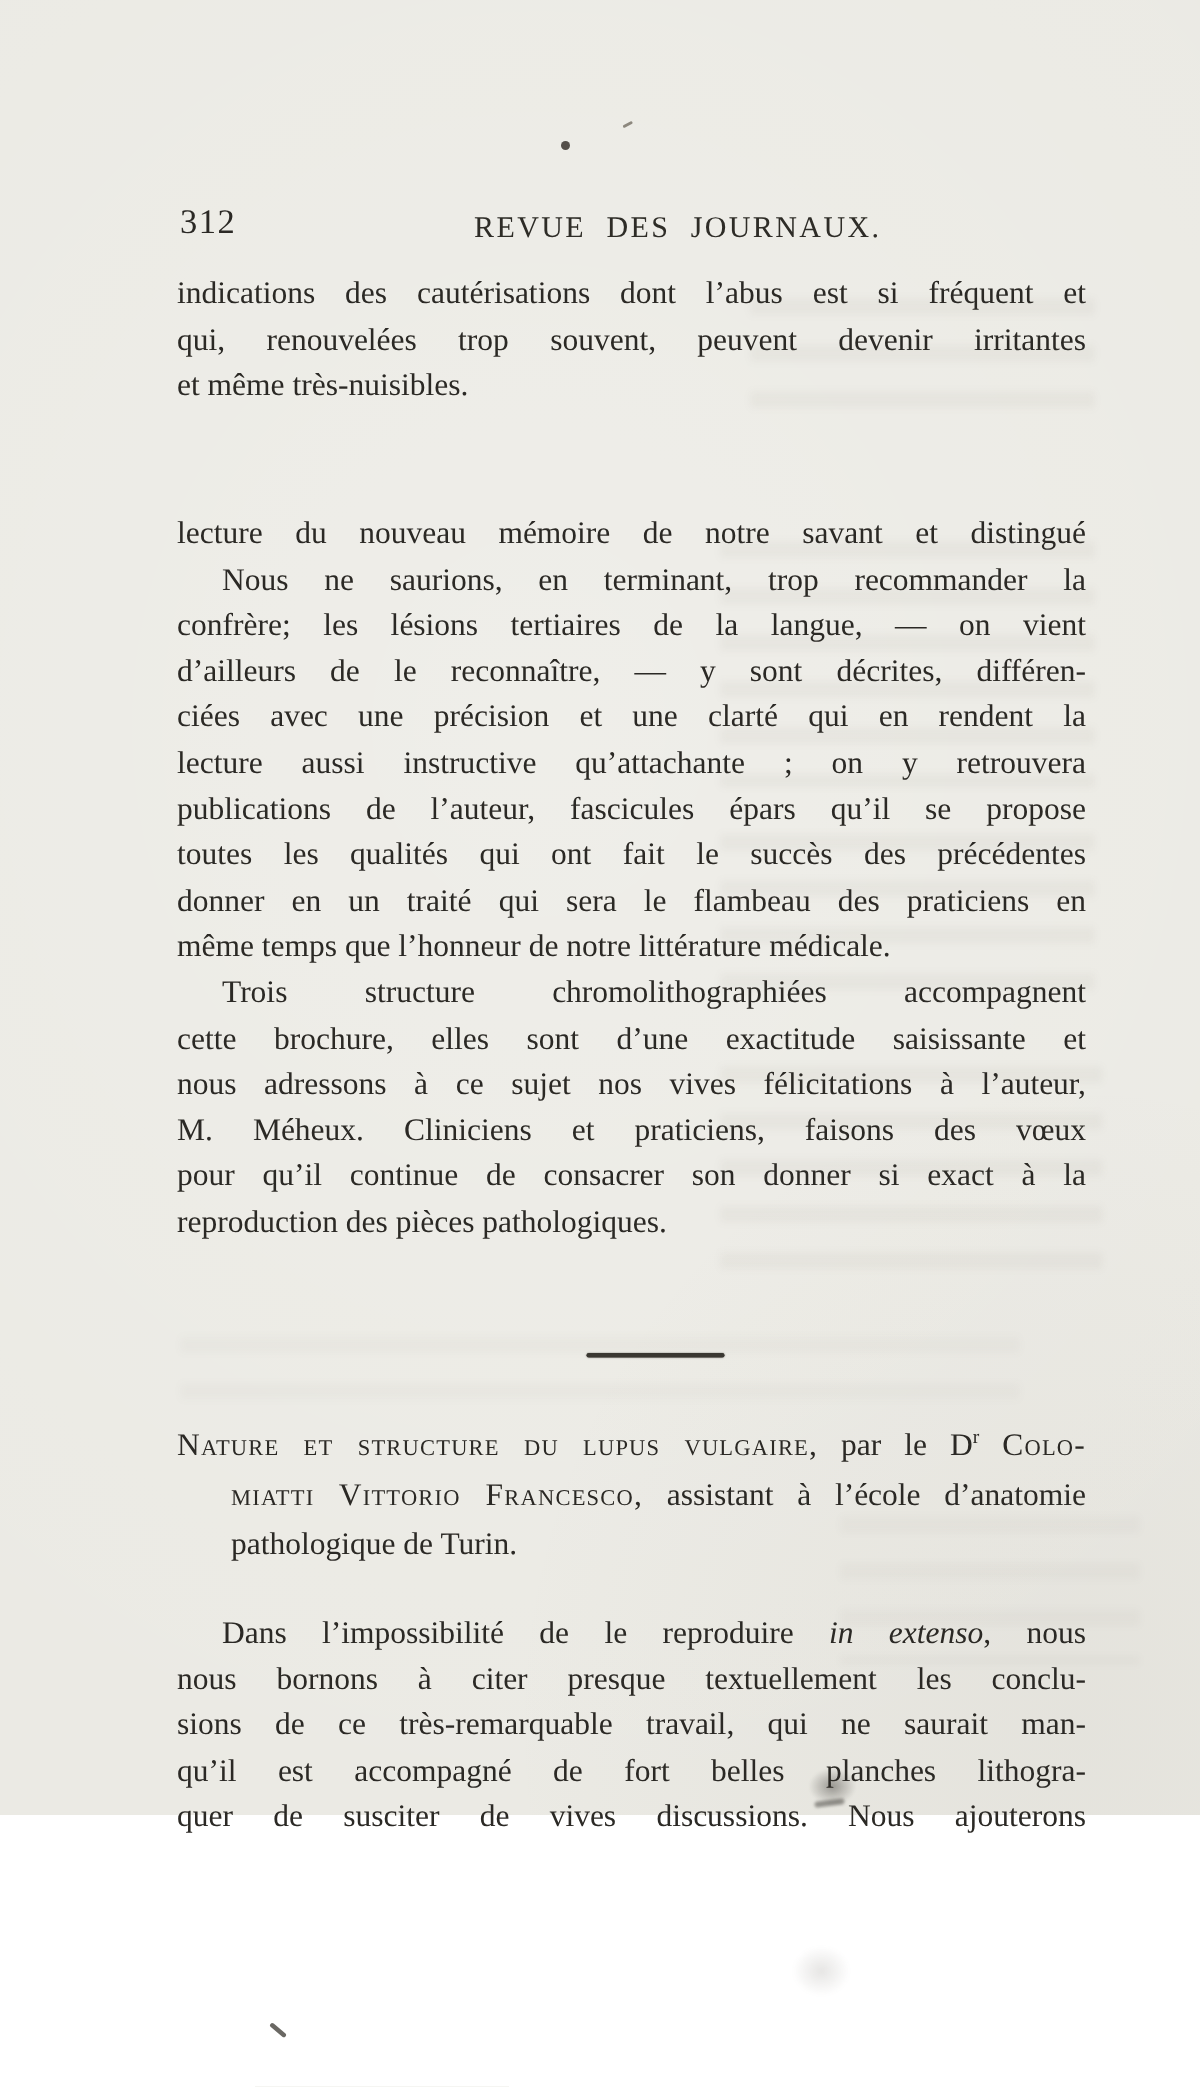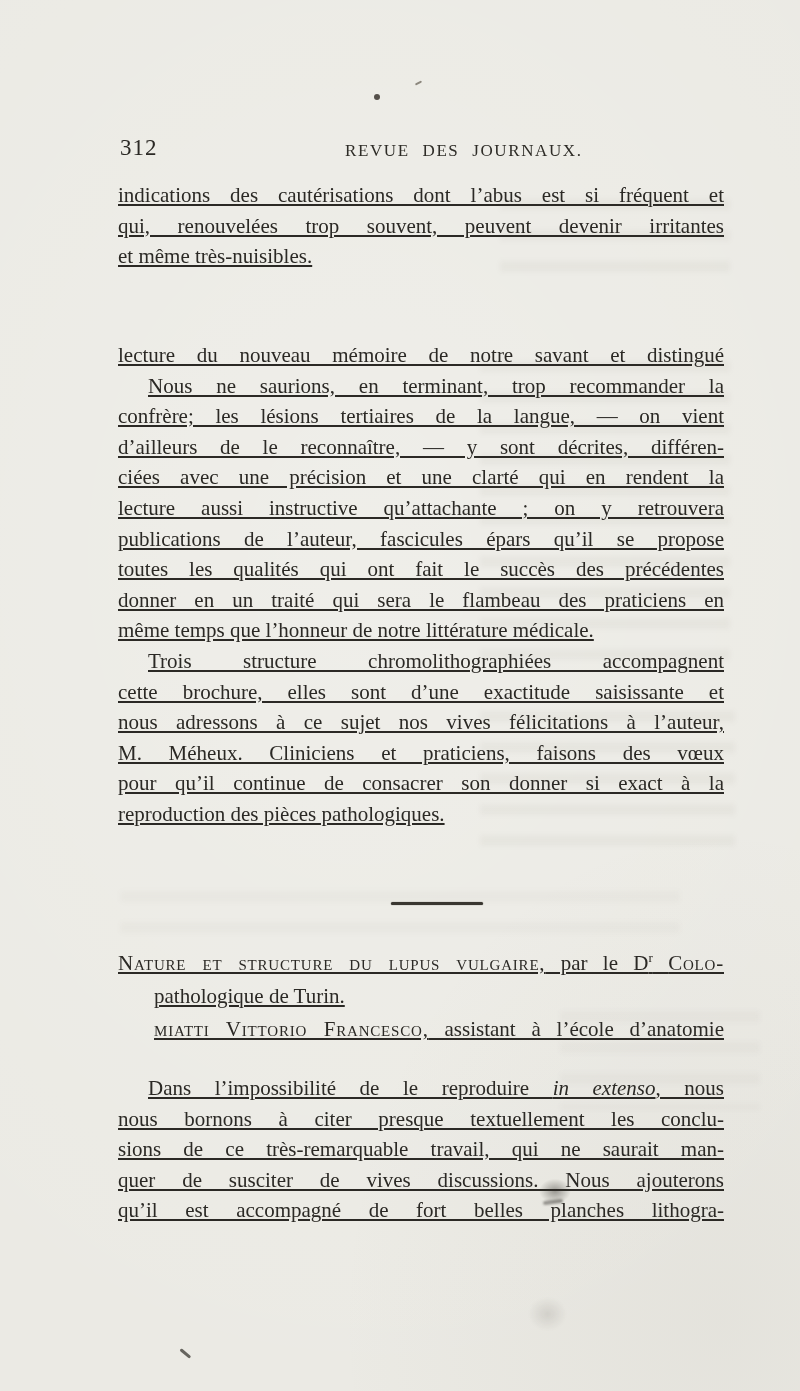--- a/index.html
+++ b/index.html
@@ -3,42 +3,41 @@
 <meta charset="utf-8">
 <style>
   html, body { margin: 0; padding: 0; }
   body {
     width: 800px; height: 1391px;
     font-family: "Liberation Serif", "DejaVu Serif", serif;
     overflow: hidden;
   }
   .page {
     position: absolute; left: 0; top: 0;
-    width: 800px; height: 1391px;
+    width: 800px; height: 1210px;
     background:
       radial-gradient(120% 90% at 45% 40%, rgba(255,255,255,0.20), rgba(255,255,255,0) 70%),
       radial-gradient(80% 60% at 90% 95%, rgba(120,112,98,0.06), rgba(120,112,98,0) 60%),
       #ebeae4;
     color: #2b2925;
   }
   
   .pagenum {
     position: absolute; left: 120px; top: 135px;
     font-size: 23px; letter-spacing: 1px;
   }
   .runtitle {
     position: absolute; left: 316px; top: 141px;
-    font-size: 17px; letter-spacing: 1.6px; word-spacing: 7px;
+    font-size: 20px; letter-spacing: 1.6px; word-spacing: 7px;
     color: #2e2c27;
-    margin-left: 29px;
   }
   
   .block {
     position: absolute; left: 118px; width: 606px;
-    font-size: 21px; line-height: 30.6px; text-decoration: underline;
+    font-size: 21px; line-height: 30.6px;
   }
   .tline {
     text-align: justify; text-align-last: justify; text-justify: inter-word;
     white-space: normal;
   }
   .tline.lastline { text-align-last: left; }
   .tline.indent { text-indent: 30px; }
   .tline.hang { padding-left: 36px; }
   .block.heading { line-height: 33px; }
   .sc { font-variant: small-caps; letter-spacing: 0.8px; }
@@ -128,30 +127,30 @@
         <div class="tline"><span>M. Méheux. Cliniciens et praticiens, faisons des vœux</span></div>
         <div class="tline"><span>pour qu’il continue de consacrer son donner si exact à la</span></div>
         <div class="tline lastline"><span>reproduction des pièces pathologiques.</span></div>
       </div>
   </div>
 
   <div class="rule"></div>
 
   <div class="block heading" style="top:947px;">
       <div class="tline"><span class="sc">Nature et structure du lupus vulgaire,</span><span> par le D</span><span class="sup">r</span><span> </span><span class="sc">Colo-</span></div>
+      <div class="tline hang"><span class="sc">miatti Vittorio Francesco,</span><span> assistant à l’école d’anatomie</span></div>
       <div class="tline hang lastline"><span>pathologique de Turin.</span></div>
-      <div class="tline hang"><span class="sc">miatti Vittorio Francesco,</span><span> assistant à l’école d’anatomie</span></div>
     </div>
 
   <div class="block" style="top:1073px;">
       <div class="tline indent"><span>Dans l’impossibilité de le reproduire </span><span class="it">in extenso</span><span>, nous</span></div>
       <div class="tline"><span>nous bornons à citer presque textuellement les conclu-</span></div>
       <div class="tline"><span>sions de ce très-remarquable travail, qui ne saurait man-</span></div>
+      <div class="tline"><span>qu’il est accompagné de fort belles planches lithogra-</span></div>
       <div class="tline"><span>quer de susciter de vives discussions. Nous ajouterons</span></div>
-      <div class="tline"><span>qu’il est accompagné de fort belles planches lithogra-</span></div>
     </div>
 
   <div class="speck ink-dot"></div>
   <div class="speck ink-tick"></div>
   <div class="speck ink-slash"></div>
   <div class="speck smudge-nous"></div>
   <div class="speck smudge-nous-tail"></div>
   <div class="speck smudge-bottom"></div>
 
 </div>

